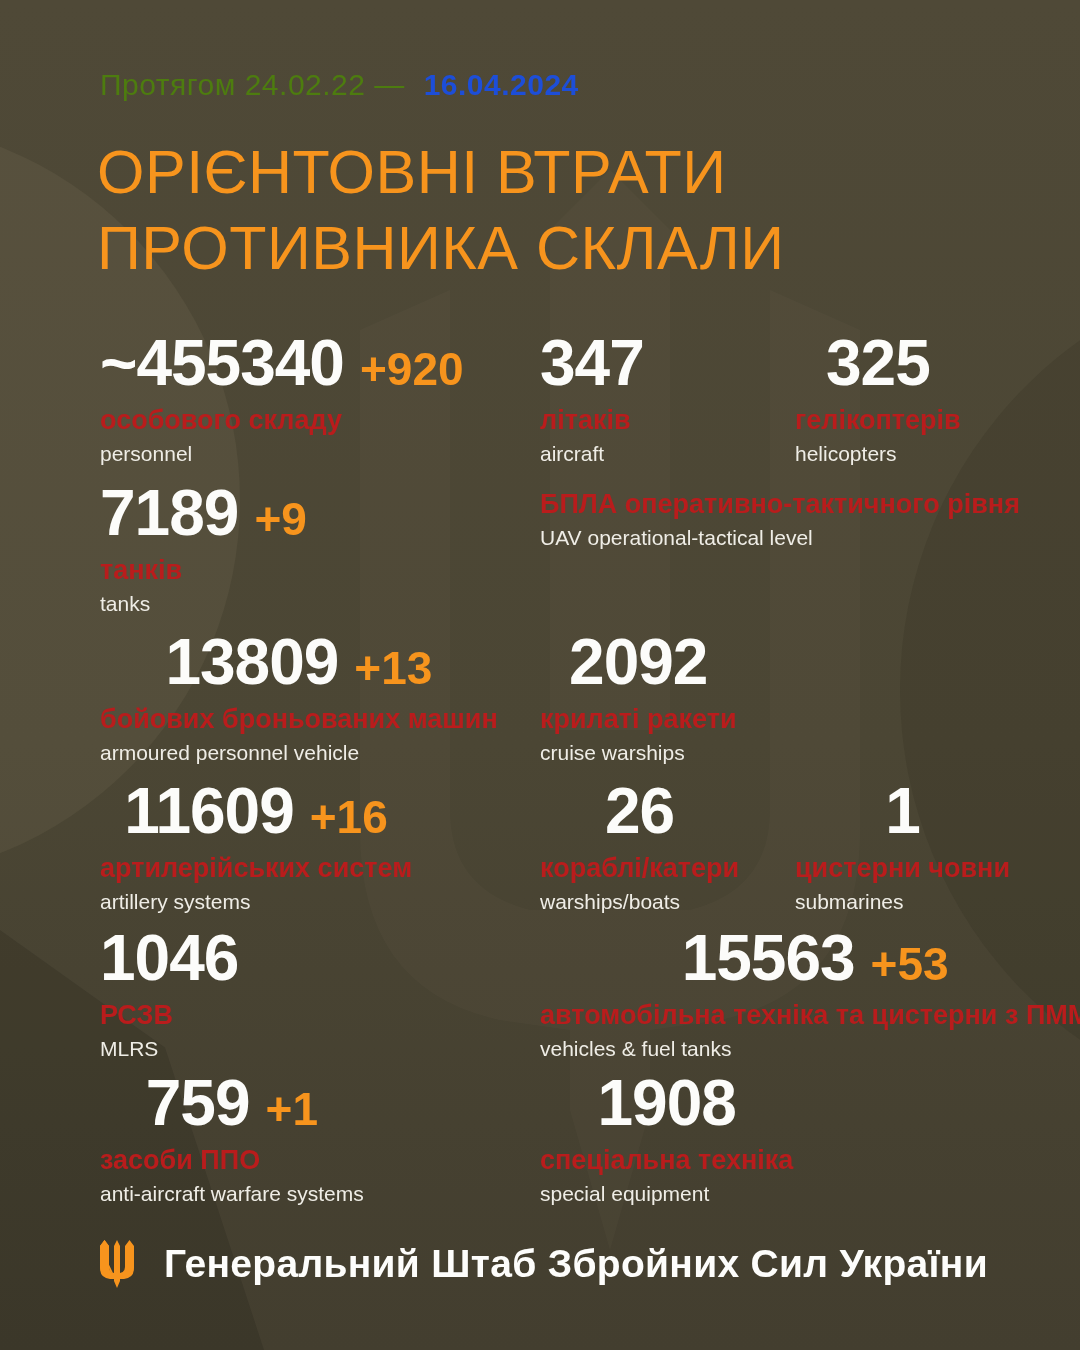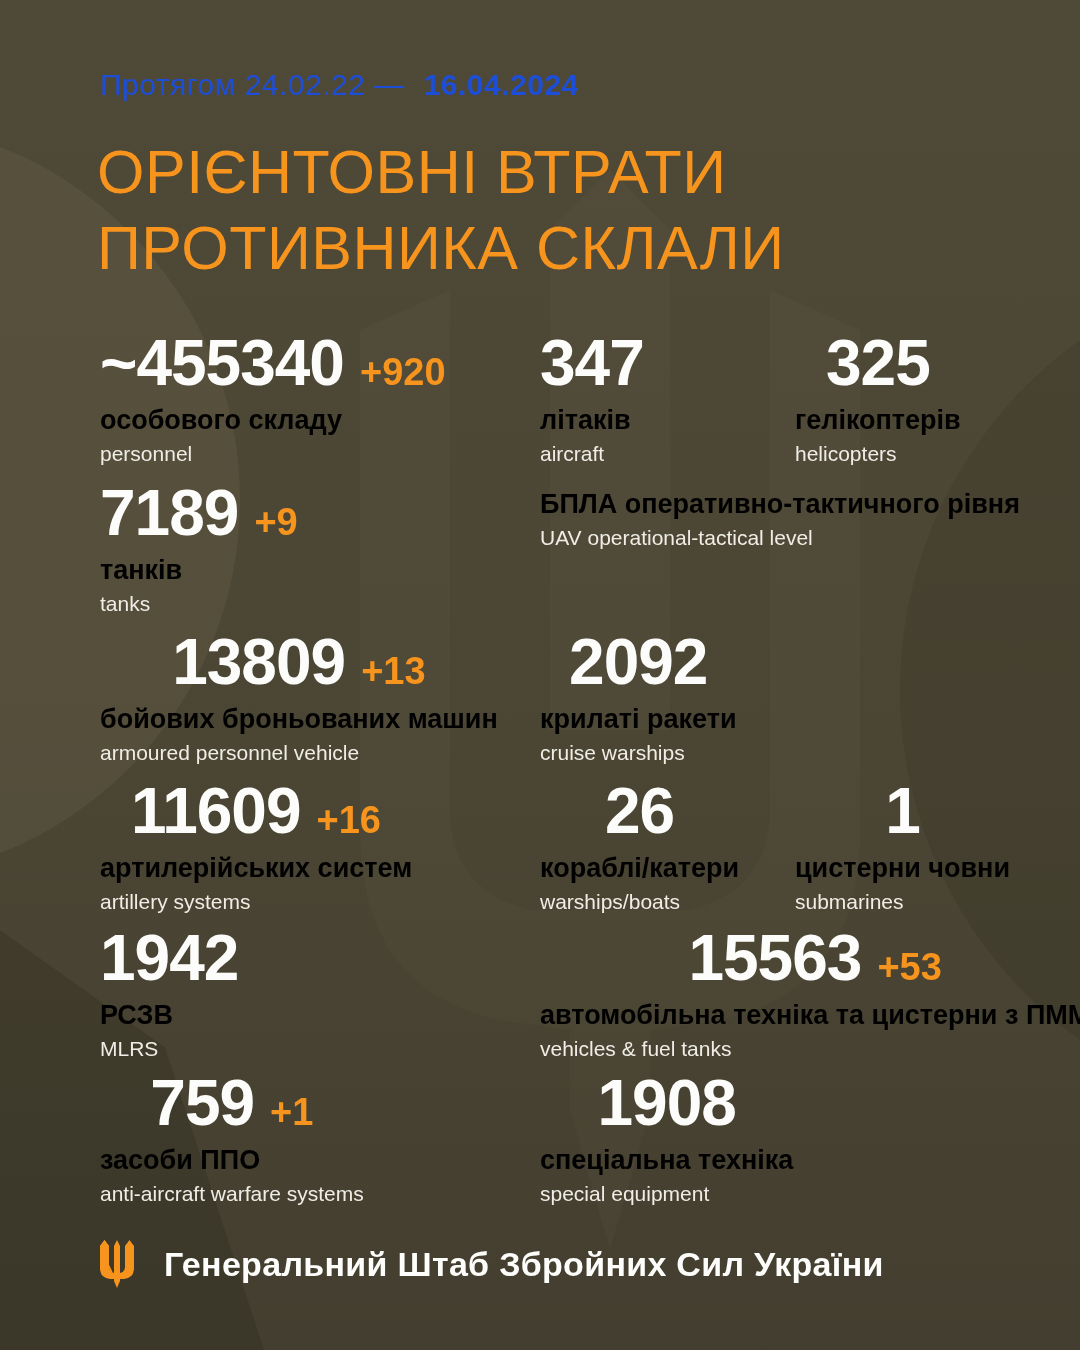--- a/index.html
+++ b/index.html
@@ -19,21 +19,21 @@
     background:rgba(252,240,200,0.05);
   }
   .bg-corner{
     left:0;top:930px;width:300px;height:420px;
     background:rgba(10,8,2,0.12);
     clip-path:polygon(0 0,55% 28%,88% 100%,0 100%);
   }
   .bg-trident{left:300px;top:170px;opacity:0.55;}
   
   .dateline{position:absolute;left:100px;top:68px;font-size:30px;letter-spacing:0.5px;}
-  .date-prefix{color:#1d4ed8;font-weight:500;}
+  .date-prefix{color:#4d7c0f;font-weight:500;}
   .date-main{color:#1d4ed8;font-weight:800;margin-left:10px;}
   .title{
     position:absolute;left:97px;top:134px;color:#F7941D;
     font-size:61px;font-weight:400;line-height:76px;letter-spacing:0.5px;
     text-transform:uppercase;
   }
   
   .stat{position:absolute;}
   .c1{left:100px;}
   .c2{left:540px;}
@@ -42,33 +42,33 @@
   .r2{top:480px;}
   .r3{top:629px;}
   .r4{top:778px;}
   .r5{top:925px;}
   .r6{top:1070px;}
   .num-row{display:flex;align-items:baseline;white-space:nowrap;justify-content:center;}
   .value{
     color:#FCFCFA;font-size:64px;font-weight:800;letter-spacing:-1px;line-height:66px;
   }
   .delta{
-    color:#F7941D;font-size:38px;font-weight:800;margin-left:16px;letter-spacing:0;
+    color:#F7941D;font-size:46px;font-weight:800;margin-left:16px;letter-spacing:0;
   }
   .label-uk{
-    color:#000000;font-size:27px;font-weight:700;margin-top:8px;line-height:33px;
+    color:#b91c1c;font-size:27px;font-weight:700;margin-top:8px;line-height:33px;
     white-space:nowrap;
   }
   .label-en{
     color:#EFEDE6;font-size:21px;font-weight:400;line-height:33px;white-space:nowrap;
   }
   
   .footer{position:absolute;left:100px;top:1240px;display:flex;align-items:center;}
   .trident-icon{width:34px;height:48px;margin-right:30px;flex:0 0 auto;}
-  .footer-text{color:#FDFDFB;font-size:34px;font-weight:700;letter-spacing:0.3px;white-space:nowrap;}
+  .footer-text{color:#FDFDFB;font-size:39px;font-weight:700;letter-spacing:0.3px;white-space:nowrap;}
 </style>
 </head>
 <body>
 
 <div class="bg-shape bg-circle-left"></div>
 <div class="bg-shape bg-circle-right"></div>
 <div class="bg-shape bg-corner"></div>
 <svg class="bg-shape bg-trident" width="620" height="1080" viewBox="0 0 620 1080">
   <g fill="rgba(250,240,205,0.045)">
     <path d="M250 60 L310 0 L370 60 L370 560 L250 560 Z"></path>
@@ -155,21 +155,21 @@
 <div class="stat r4 c3">
   <div class="num-row">
       <span class="value">1</span>
     </div>
   <div class="label-uk">цистерни човни</div>
   <div class="label-en">submarines</div>
 </div>
 
 <div class="stat r5 c1">
   <div class="num-row">
-      <span class="value">1942</span>
+      <span class="value">1046</span>
     </div>
   <div class="label-uk">РСЗВ</div>
   <div class="label-en">MLRS</div>
 </div>
 <div class="stat r5 c2">
   <div class="num-row">
       <span class="value">15563</span>
       <span class="delta">+53</span>
     </div>
   <div class="label-uk">автомобільна техніка та цистерни з ПММ</div>

